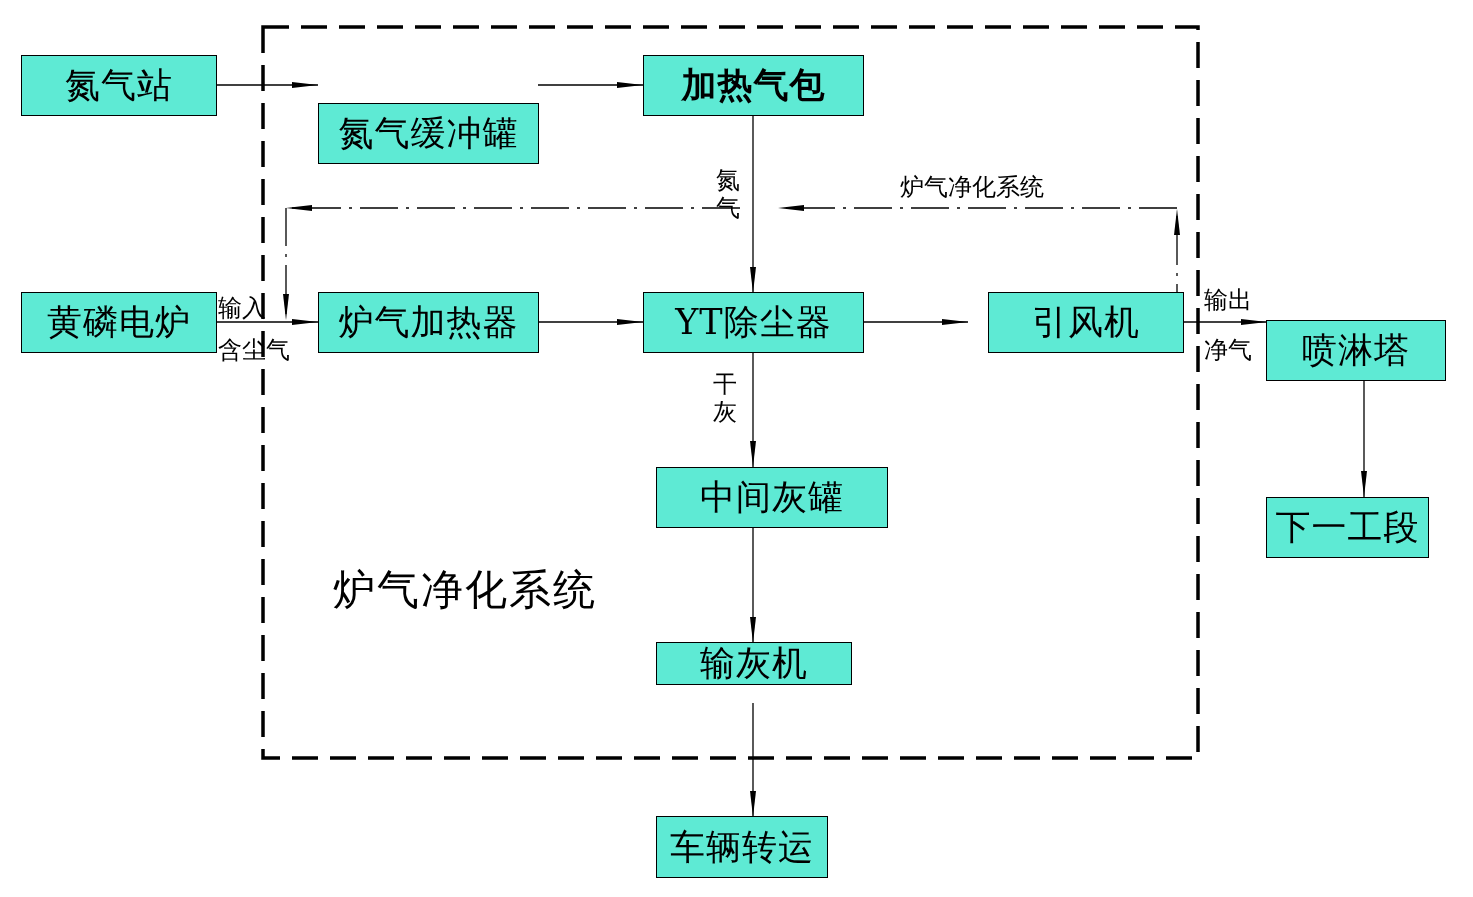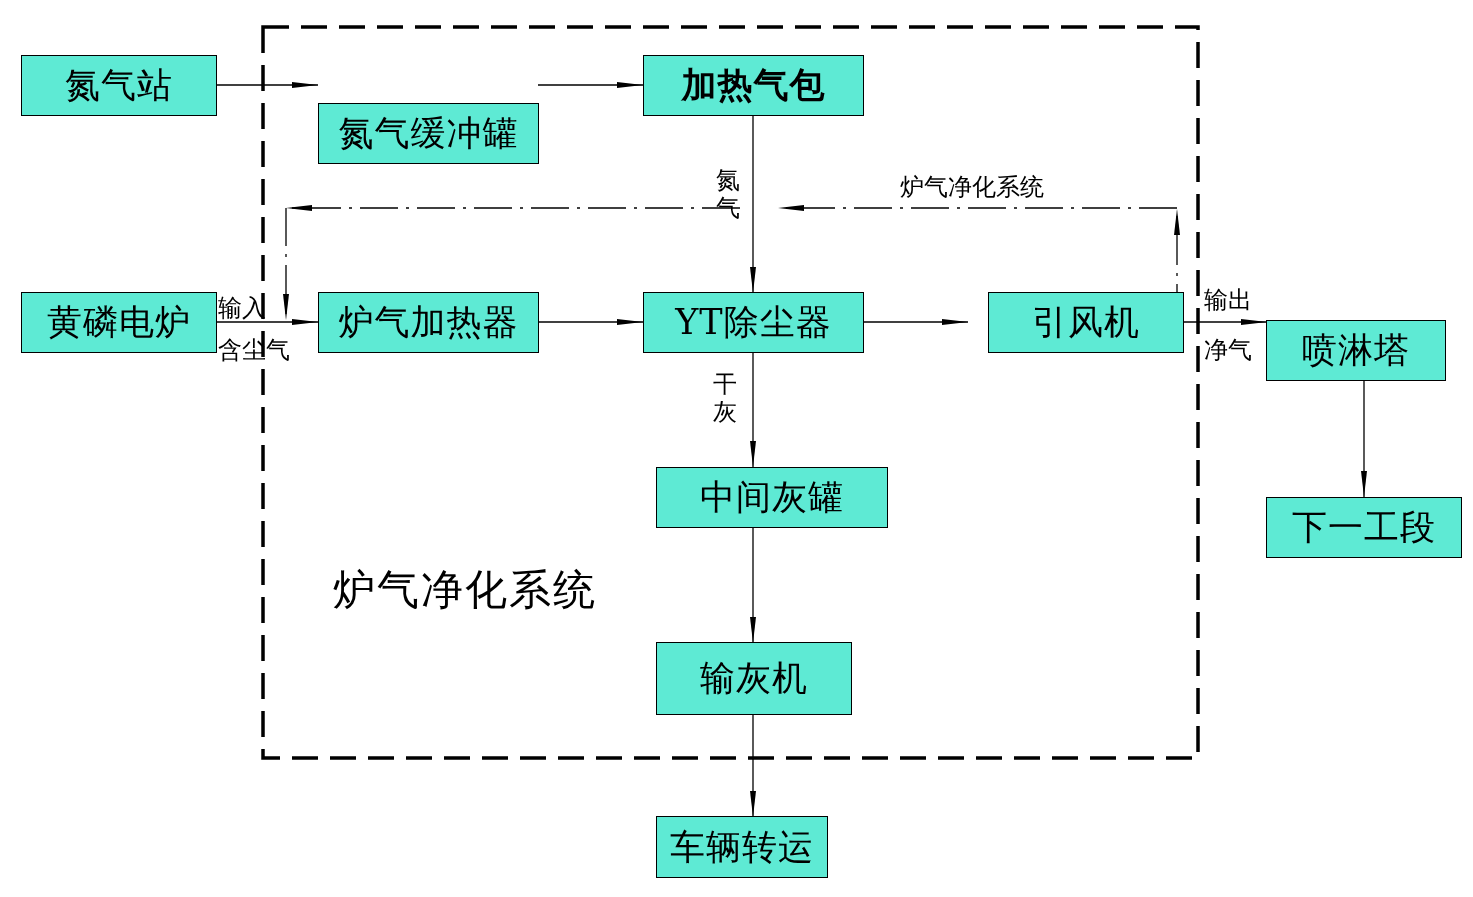--- a/index.html
+++ b/index.html
@@ -47,24 +47,24 @@
 
 <div class="box" style="left:21px;top:55px;width:196px;height:61px;">氮气站</div>
 <div class="box" style="left:318px;top:55px;width:221px;height:61px;margin-top:48px;">氮气缓冲罐</div>
 <div class="box" style="left:643px;top:55px;width:221px;height:61px;font-weight:bold;">加热气包</div>
 
 <div class="box" style="left:21px;top:292px;width:196px;height:61px;">黄磷电炉</div>
 <div class="box" style="left:318px;top:292px;width:221px;height:61px;">炉气加热器</div>
 <div class="box" style="left:643px;top:292px;width:221px;height:61px;">YT除尘器</div>
 <div class="box" style="left:968px;top:292px;width:196px;height:61px;margin-left:20px;">引风机</div>
 <div class="box" style="left:1266px;top:292px;width:180px;height:61px;margin-top:28px;">喷淋塔</div>
-<div class="box" style="left:1266px;top:497px;width:196px;height:61px;">下一工段</div>
+<div class="box" style="left:1266px;top:497px;width:163px;height:61px;">下一工段</div>
 
 <div class="box" style="left:656px;top:467px;width:232px;height:61px;">中间灰罐</div>
-<div class="box" style="left:656px;top:642px;width:196px;height:73px;">输灰机</div>
+<div class="box" style="left:656px;top:642px;width:196px;height:43px;">输灰机</div>
 <div class="box" style="left:656px;top:816px;width:172px;height:62px;">车辆转运</div>
 
 <div class="lbl" style="left:218px;top:296px;">输入</div>
 <div class="lbl" style="left:218px;top:338px;">含尘气</div>
 
 <div class="vlbl" style="left:715px;top:166px;">
   <div>氮</div>
   <div>气</div>
 </div>
 

